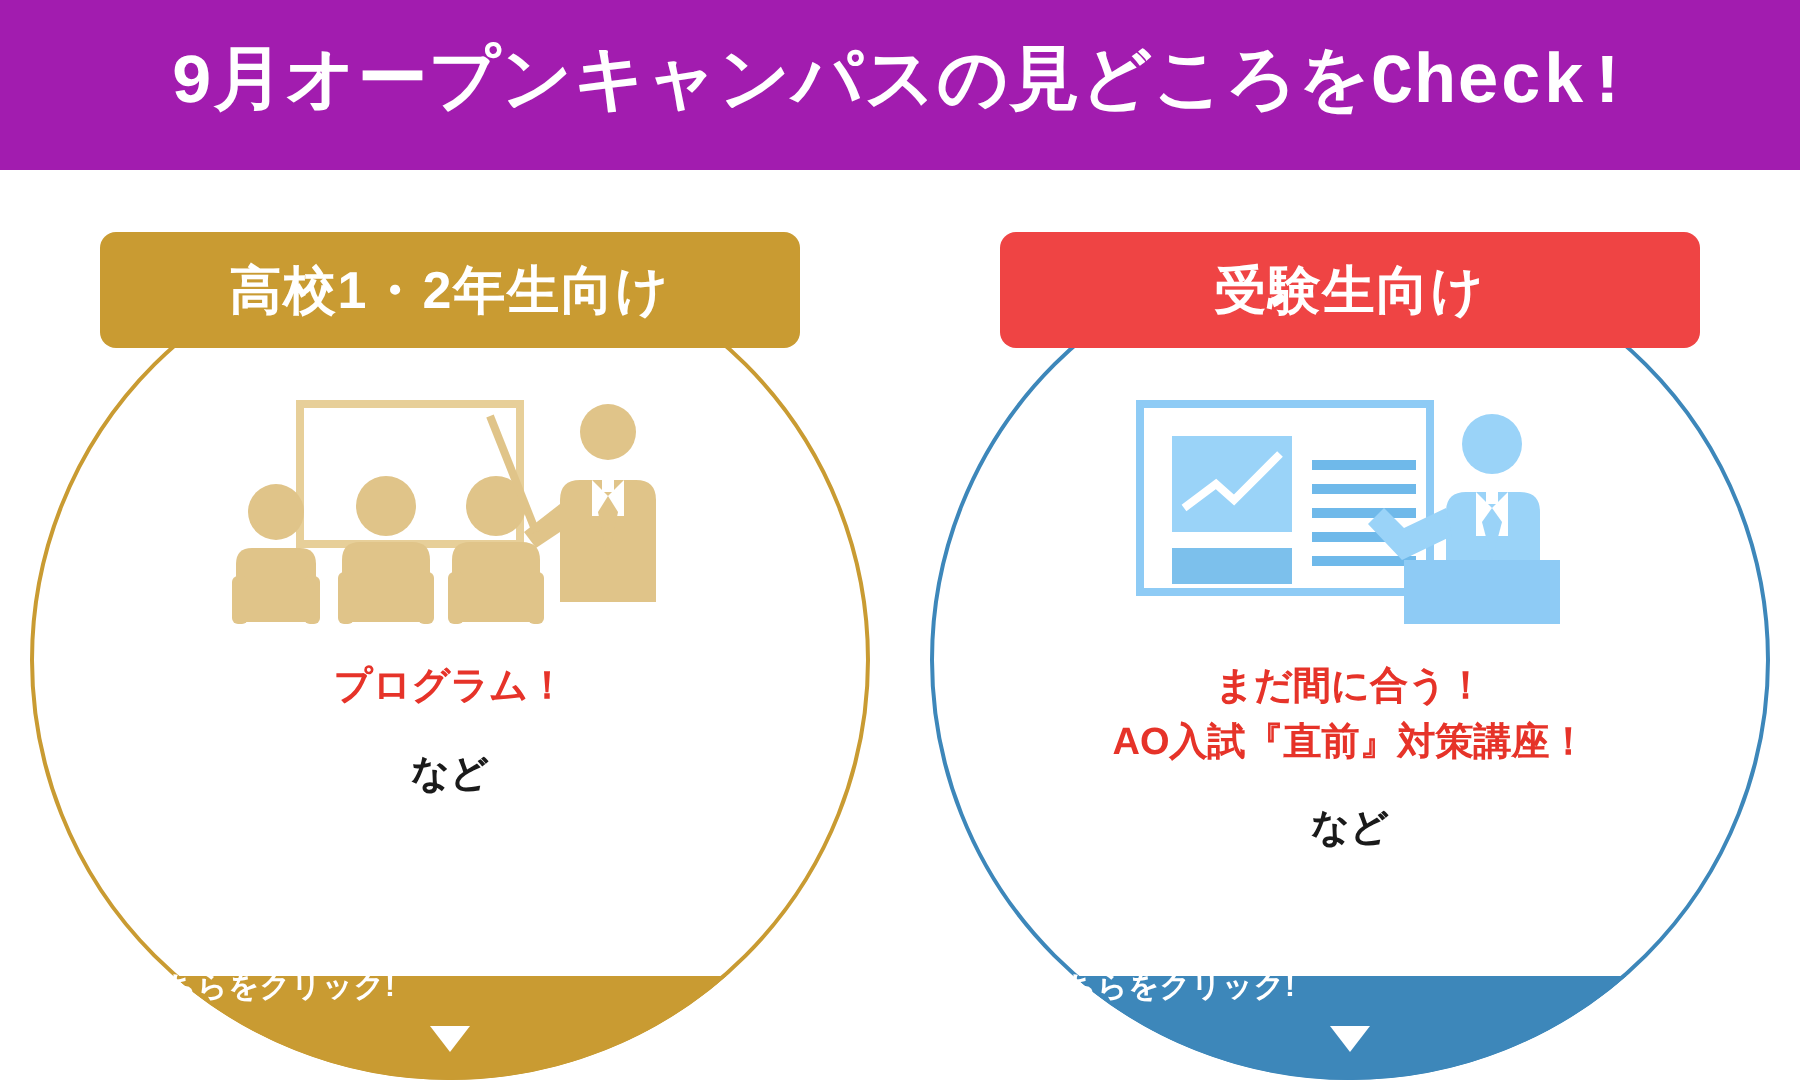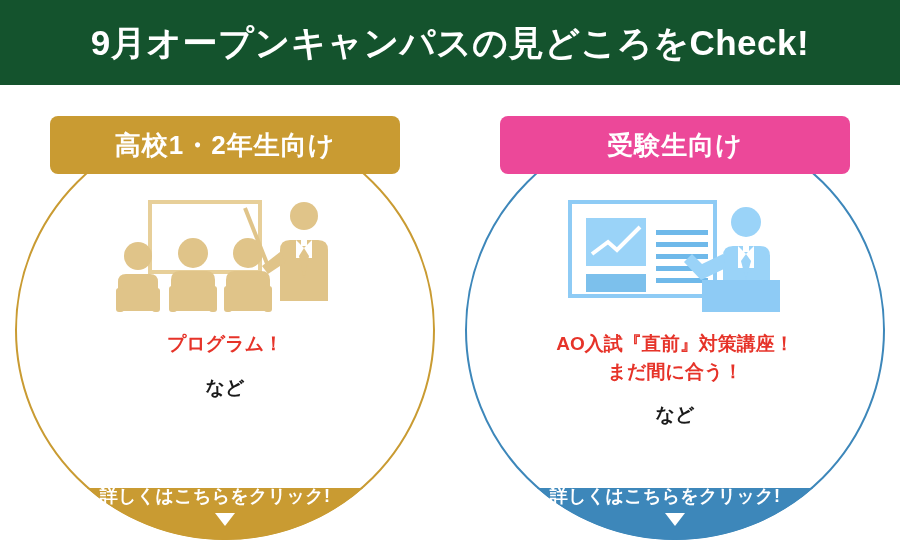--- a/index.html
+++ b/index.html
@@ -15,24 +15,25 @@
     position: relative;
   }
 
   
   .banner {
     position: absolute;
     left: 0;
     top: 0;
     width: 900px;
     height: 85px;
-    background: #14532d;
+    background: #a21caf;
     display: flex;
     align-items: center;
     justify-content: center;
+    font-family: Liberation Mono, monospace;
   }
   .banner-title {
     color: #ffffff;
     font-size: 35px;
     font-weight: bold;
     letter-spacing: 0.5px;
     white-space: nowrap;
     line-height: 1;
   }
 
@@ -84,23 +85,23 @@
     border-radius: 50%;
   }
   .card.left .cta-fill  { background: #c99b32; }
   .card.right .cta-fill { background: #3d87ba; }
 
   .cta-label {
     position: absolute;
     left: 0;
     top: 388px;
     width: 420px;
-    text-align: center;
+    text-align: left;
     color: #ffffff;
-    font-size: 18px;
+    font-size: 15px;
     font-weight: bold;
     letter-spacing: 0.3px;
     z-index: 4;
     pointer-events: none;
   }
   .cta-arrow {
     position: absolute;
     left: 50%;
     top: 417px;
     margin-left: -10px;
@@ -119,21 +120,21 @@
     top: 20px;
     width: 350px;
     height: 58px;
     border-radius: 8px;
     display: flex;
     align-items: center;
     justify-content: center;
     z-index: 5;
   }
   .card.left .label-box  { background: #c99b32; }
-  .card.right .label-box { background: #ec4899; }
+  .card.right .label-box { background: #ef4444; }
   .label-text {
     color: #ffffff;
     font-size: 26px;
     font-weight: bold;
     letter-spacing: 1px;
     white-space: nowrap;
   }
 
   
   .illus {
@@ -274,22 +275,22 @@
 
         <path d="M163 58 L142 68 L132 58 L124 66 L141 84 L166 72 Z"></path>
       </g>
 
       <path d="M178 50 L186 58 L194 50 L194 72 L178 72 Z" fill="#ffffff"></path>
       <rect x="183" y="50" width="6" height="6" fill="#ffffff"></rect>
       <path d="M186 58 L191 65 L186 84 L181 65 Z" fill="#9ad3f8"></path>
     </svg>
 
     <div class="body-text">
+      <div class="line-red">まだ間に合う！</div>
       <div class="line-red">AO入試『直前』対策講座！</div>
-      <div class="line-red">まだ間に合う！</div>
       <div class="line-dark">など</div>
     </div>
 
     <div class="cta-label">詳しくはこちらをクリック!</div>
     <div class="cta-arrow"></div>
   </div>
 
 </div>
 
 </body></html>

